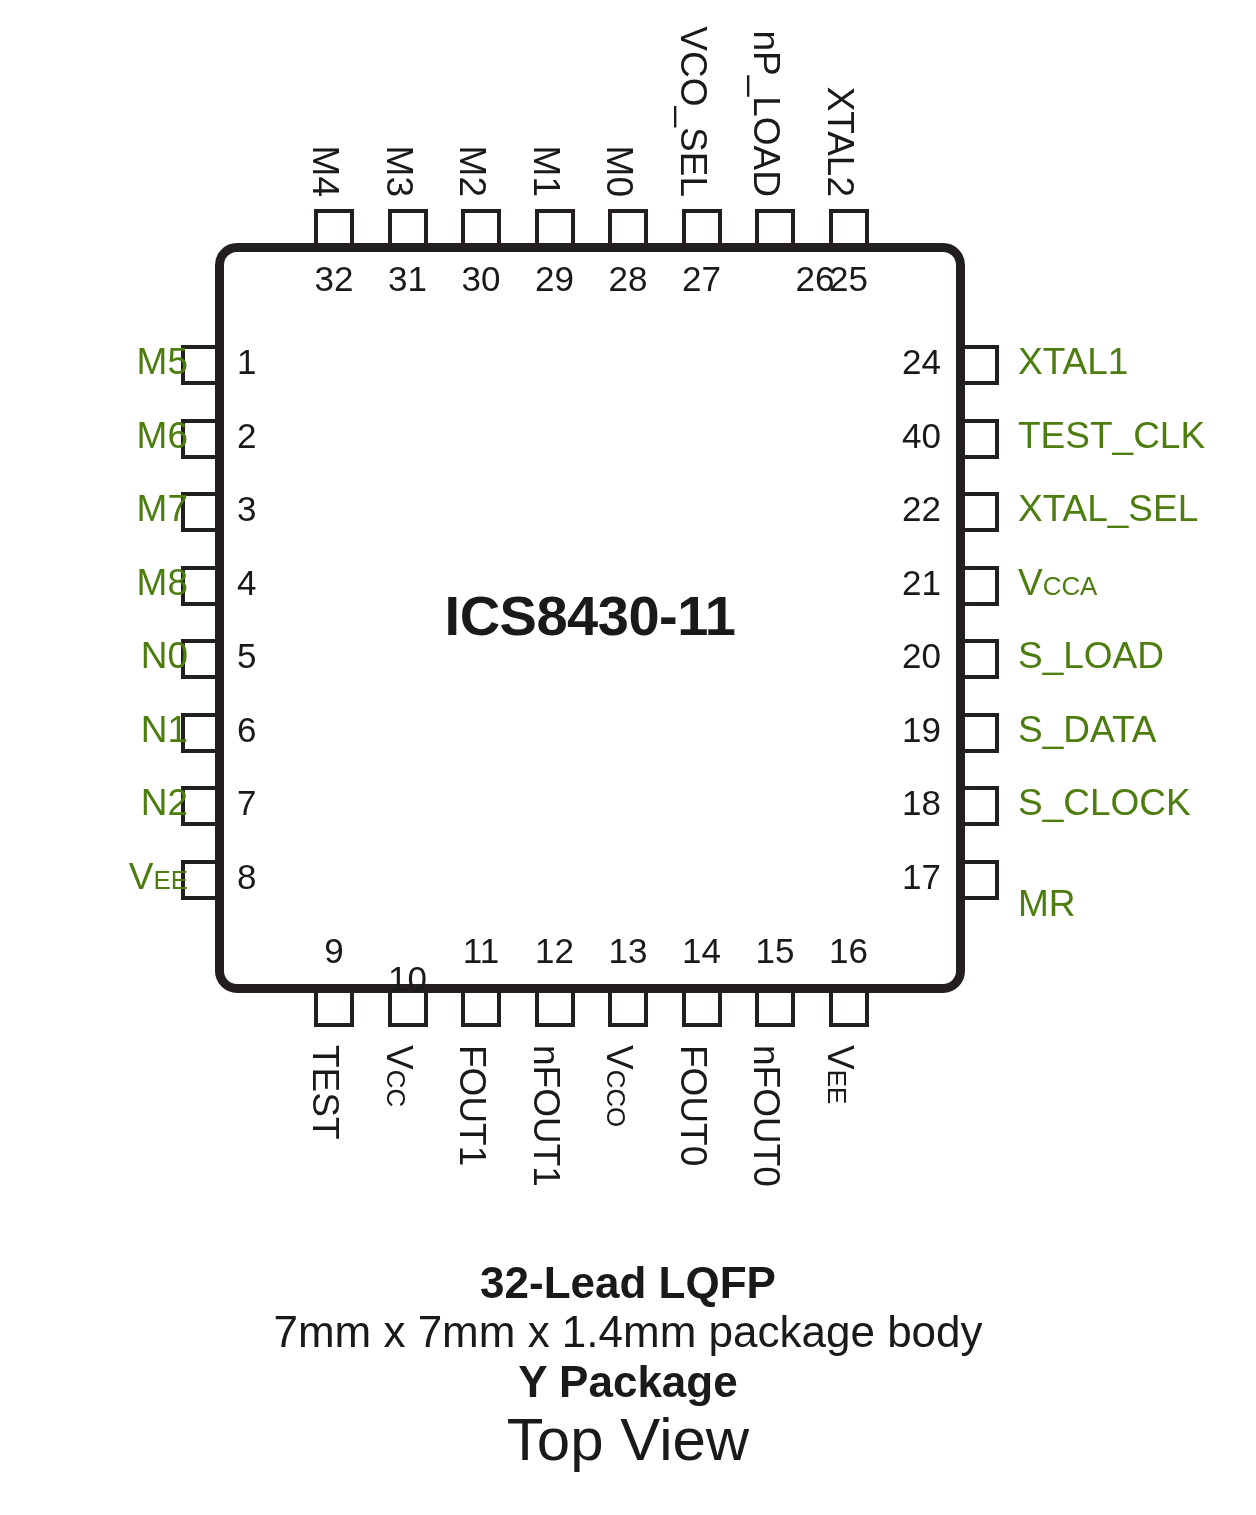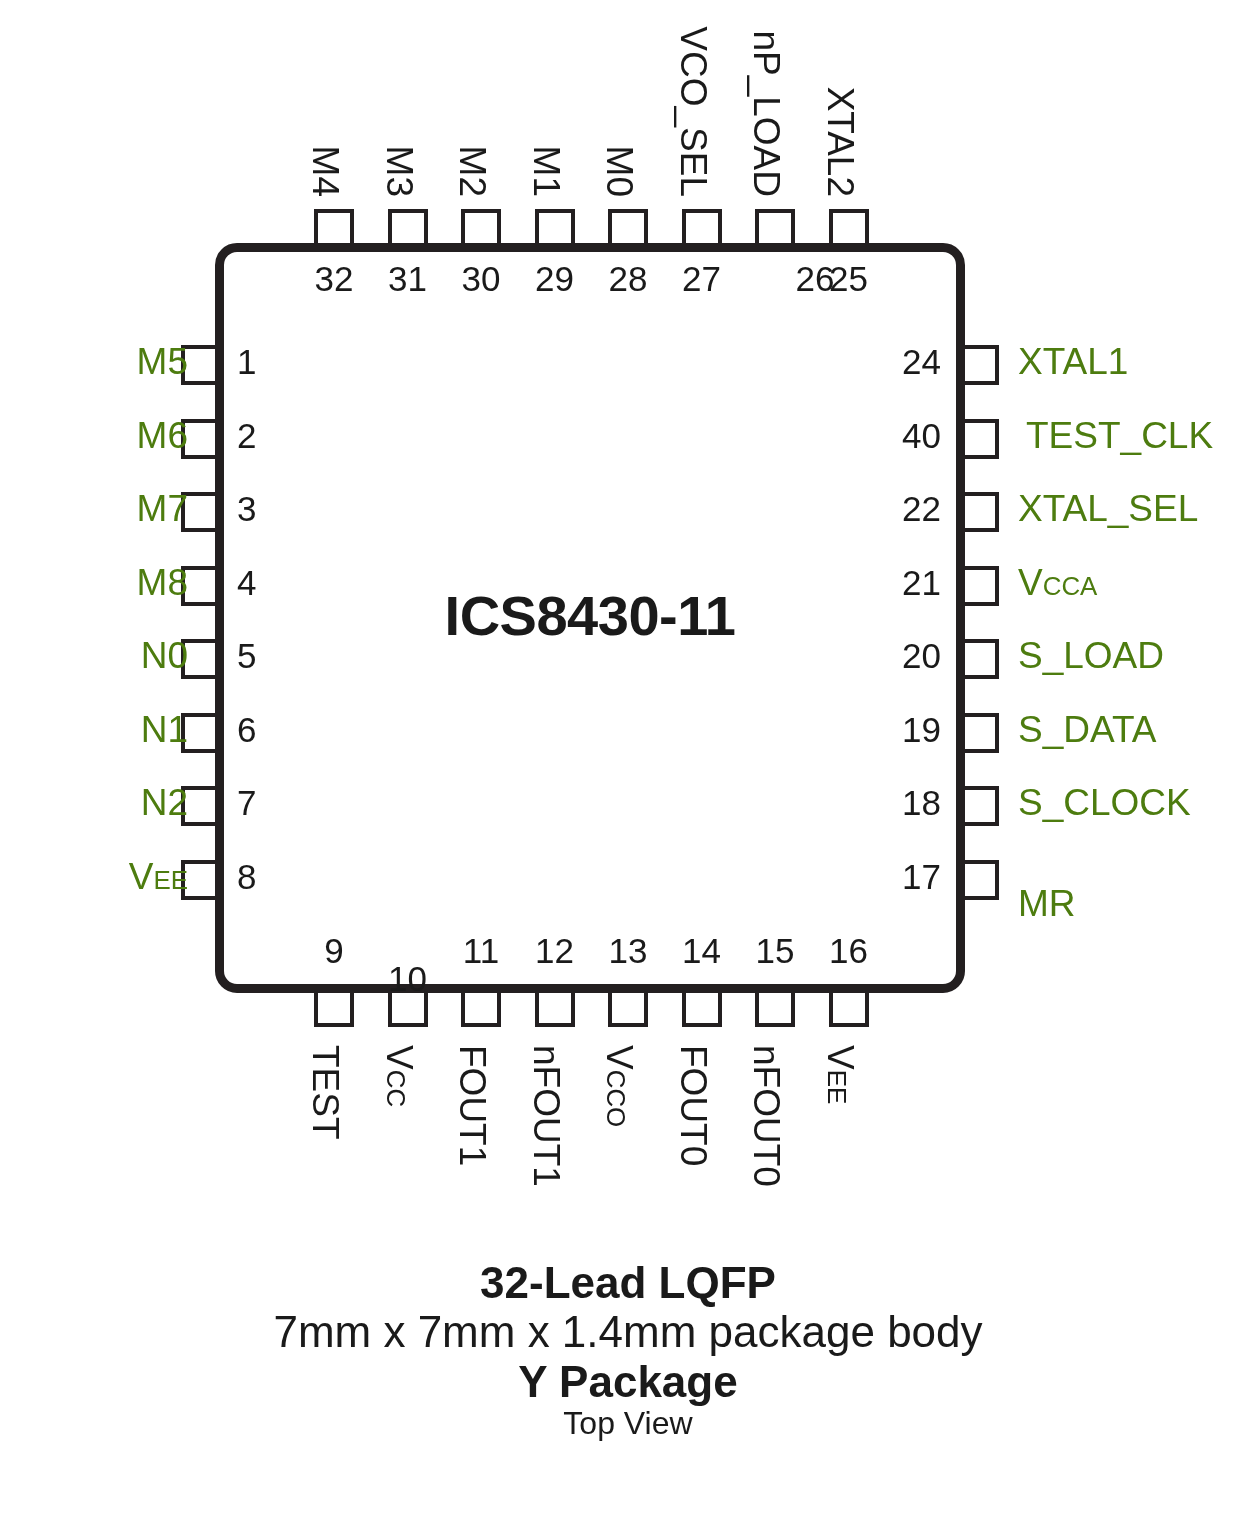--- a/index.html
+++ b/index.html
@@ -137,21 +137,21 @@
     text-align: center;
     z-index: 7;
   }
   .caption .line {
     color: #1a1a1a;
     line-height: 1.12;
   }
   .caption .l1 { font-size: 44px; font-weight: bold; }
   .caption .l2 { font-size: 44px; font-weight: normal; }
   .caption .l3 { font-size: 44px; font-weight: bold; }
-  .caption .l4 { font-size: 32px; font-weight: normal; }
+  .caption .l4 { font-size: 60px; font-weight: normal; }
 </style>
 </head>
 <body>
 
 <div class="stage">
 
   <div class="pkg-body"></div>
 
   <div class="part-number">ICS8430-11</div>
 
@@ -226,21 +226,21 @@
       <div class="pinnum left-num" style="left: 237px; top: 783px;">7</div>
       <div class="sidelabel left-lbl" style="top: 783px; margin-left: 48px;">N2</div>
       <div class="pin left" style="left: 181px; top: 859.5px;"></div>
       <div class="pinnum left-num" style="left: 237px; top: 856.5px;">8</div>
       <div class="sidelabel left-lbl" style="top: 856.5px;">V<span class="sub">EE</span></div>
       <div class="pin right" style="left: 959px; top: 345px;"></div>
       <div class="pinnum right-num" style="left: 881px; top: 342px;">24</div>
       <div class="sidelabel right-lbl" style="top: 342px;">XTAL1</div>
       <div class="pin right" style="left: 959px; top: 418.5px;"></div>
       <div class="pinnum right-num" style="left: 881px; top: 415.5px;">40</div>
-      <div class="sidelabel right-lbl" style="top: 415.5px; margin-left: 8px;">TEST_CLK</div>
+      <div class="sidelabel right-lbl" style="top: 415.5px;">TEST_CLK</div>
       <div class="pin right" style="left: 959px; top: 492px;"></div>
       <div class="pinnum right-num" style="left: 881px; top: 489px;">22</div>
       <div class="sidelabel right-lbl" style="top: 489px;">XTAL_SEL</div>
       <div class="pin right" style="left: 959px; top: 565.5px;"></div>
       <div class="pinnum right-num" style="left: 881px; top: 562.5px;">21</div>
       <div class="sidelabel right-lbl" style="top: 562.5px;">V<span class="sub">CCA</span></div>
       <div class="pin right" style="left: 959px; top: 639px;"></div>
       <div class="pinnum right-num" style="left: 881px; top: 636px;">20</div>
       <div class="sidelabel right-lbl" style="top: 636px;">S_LOAD</div>
       <div class="pin right" style="left: 959px; top: 712.5px;"></div>

